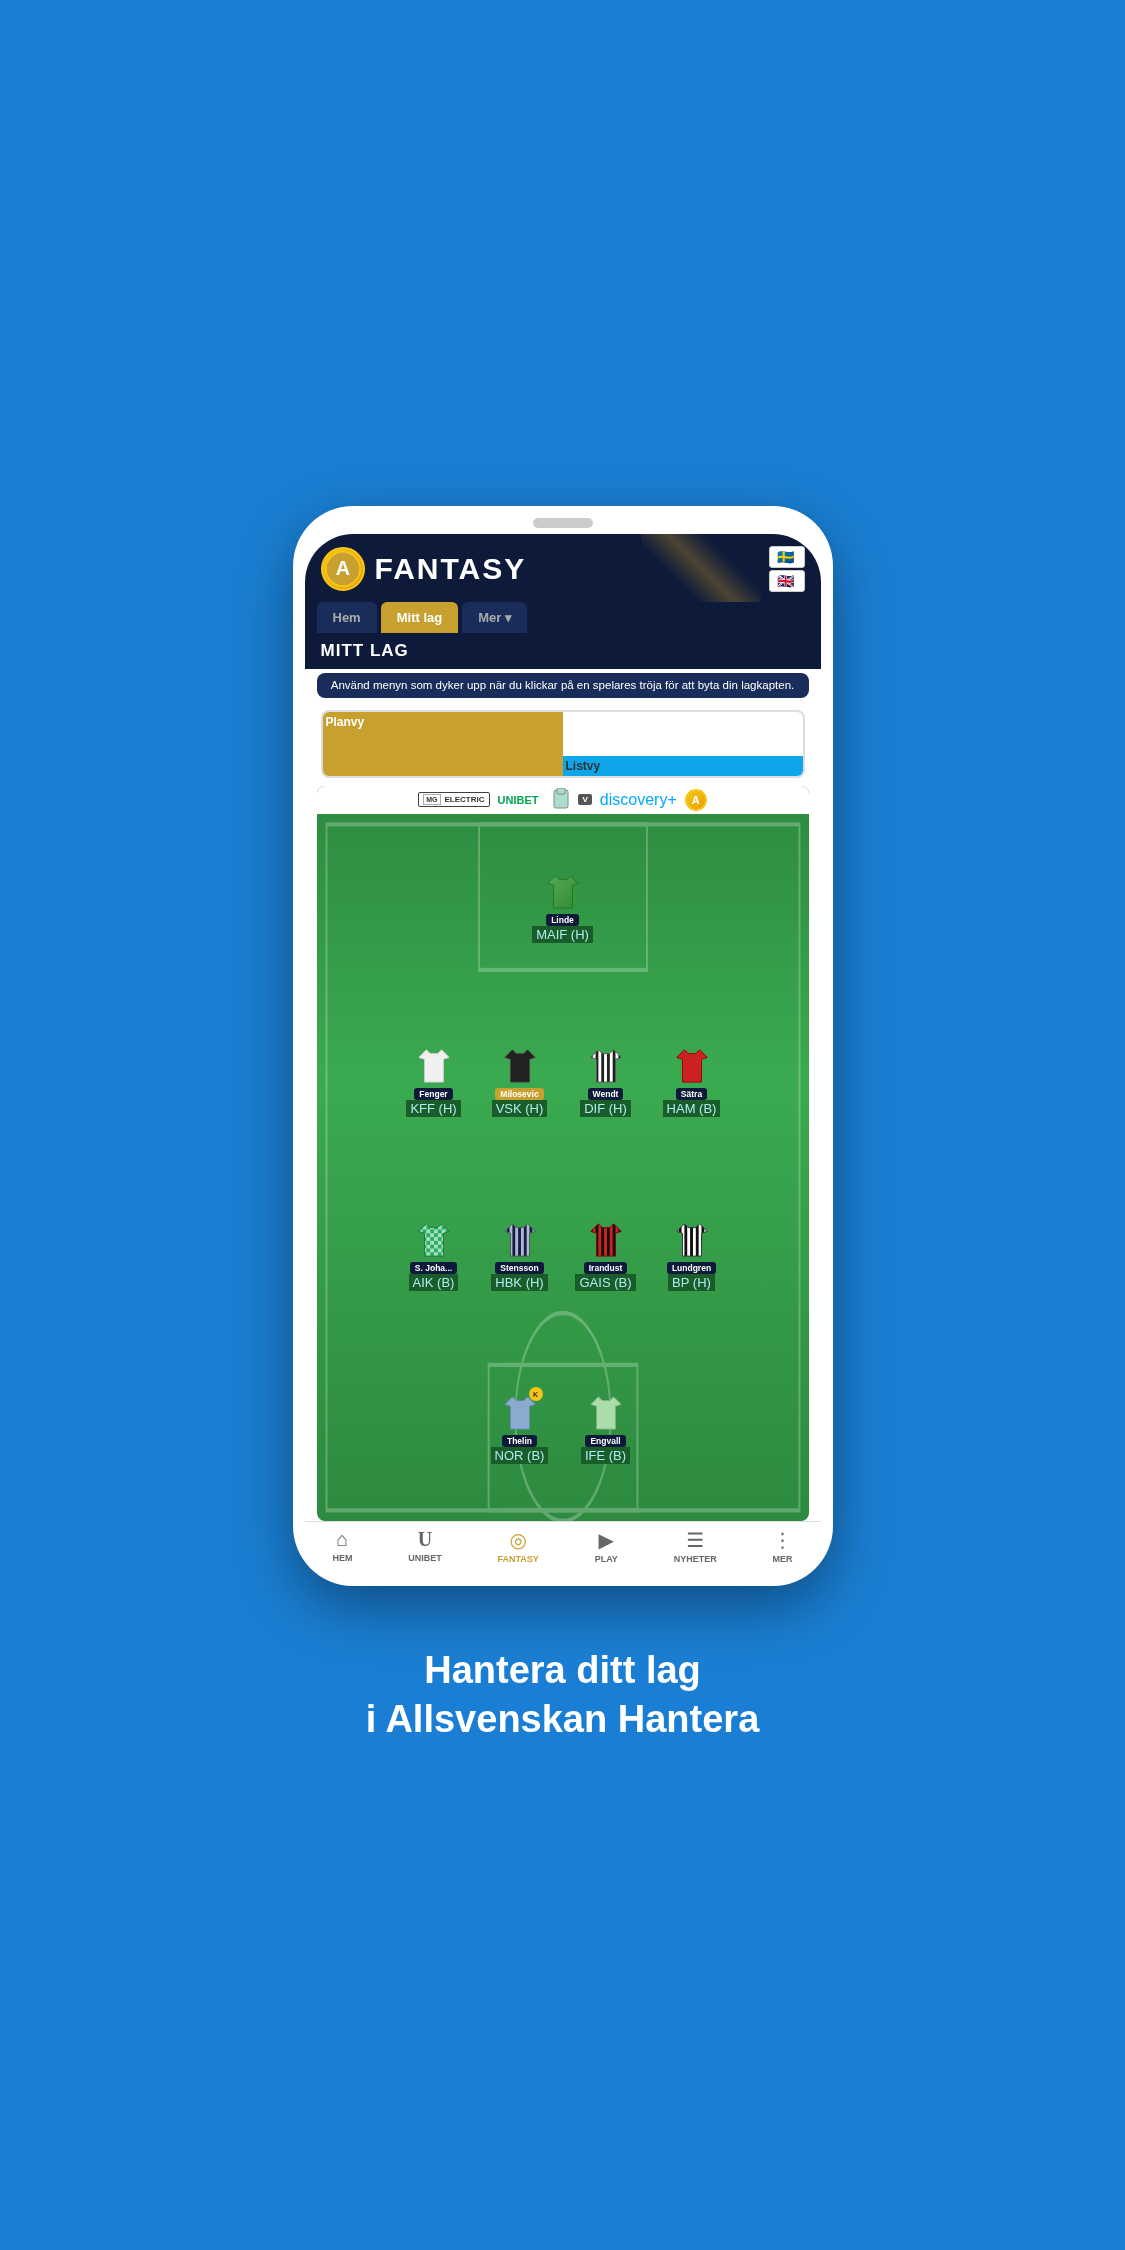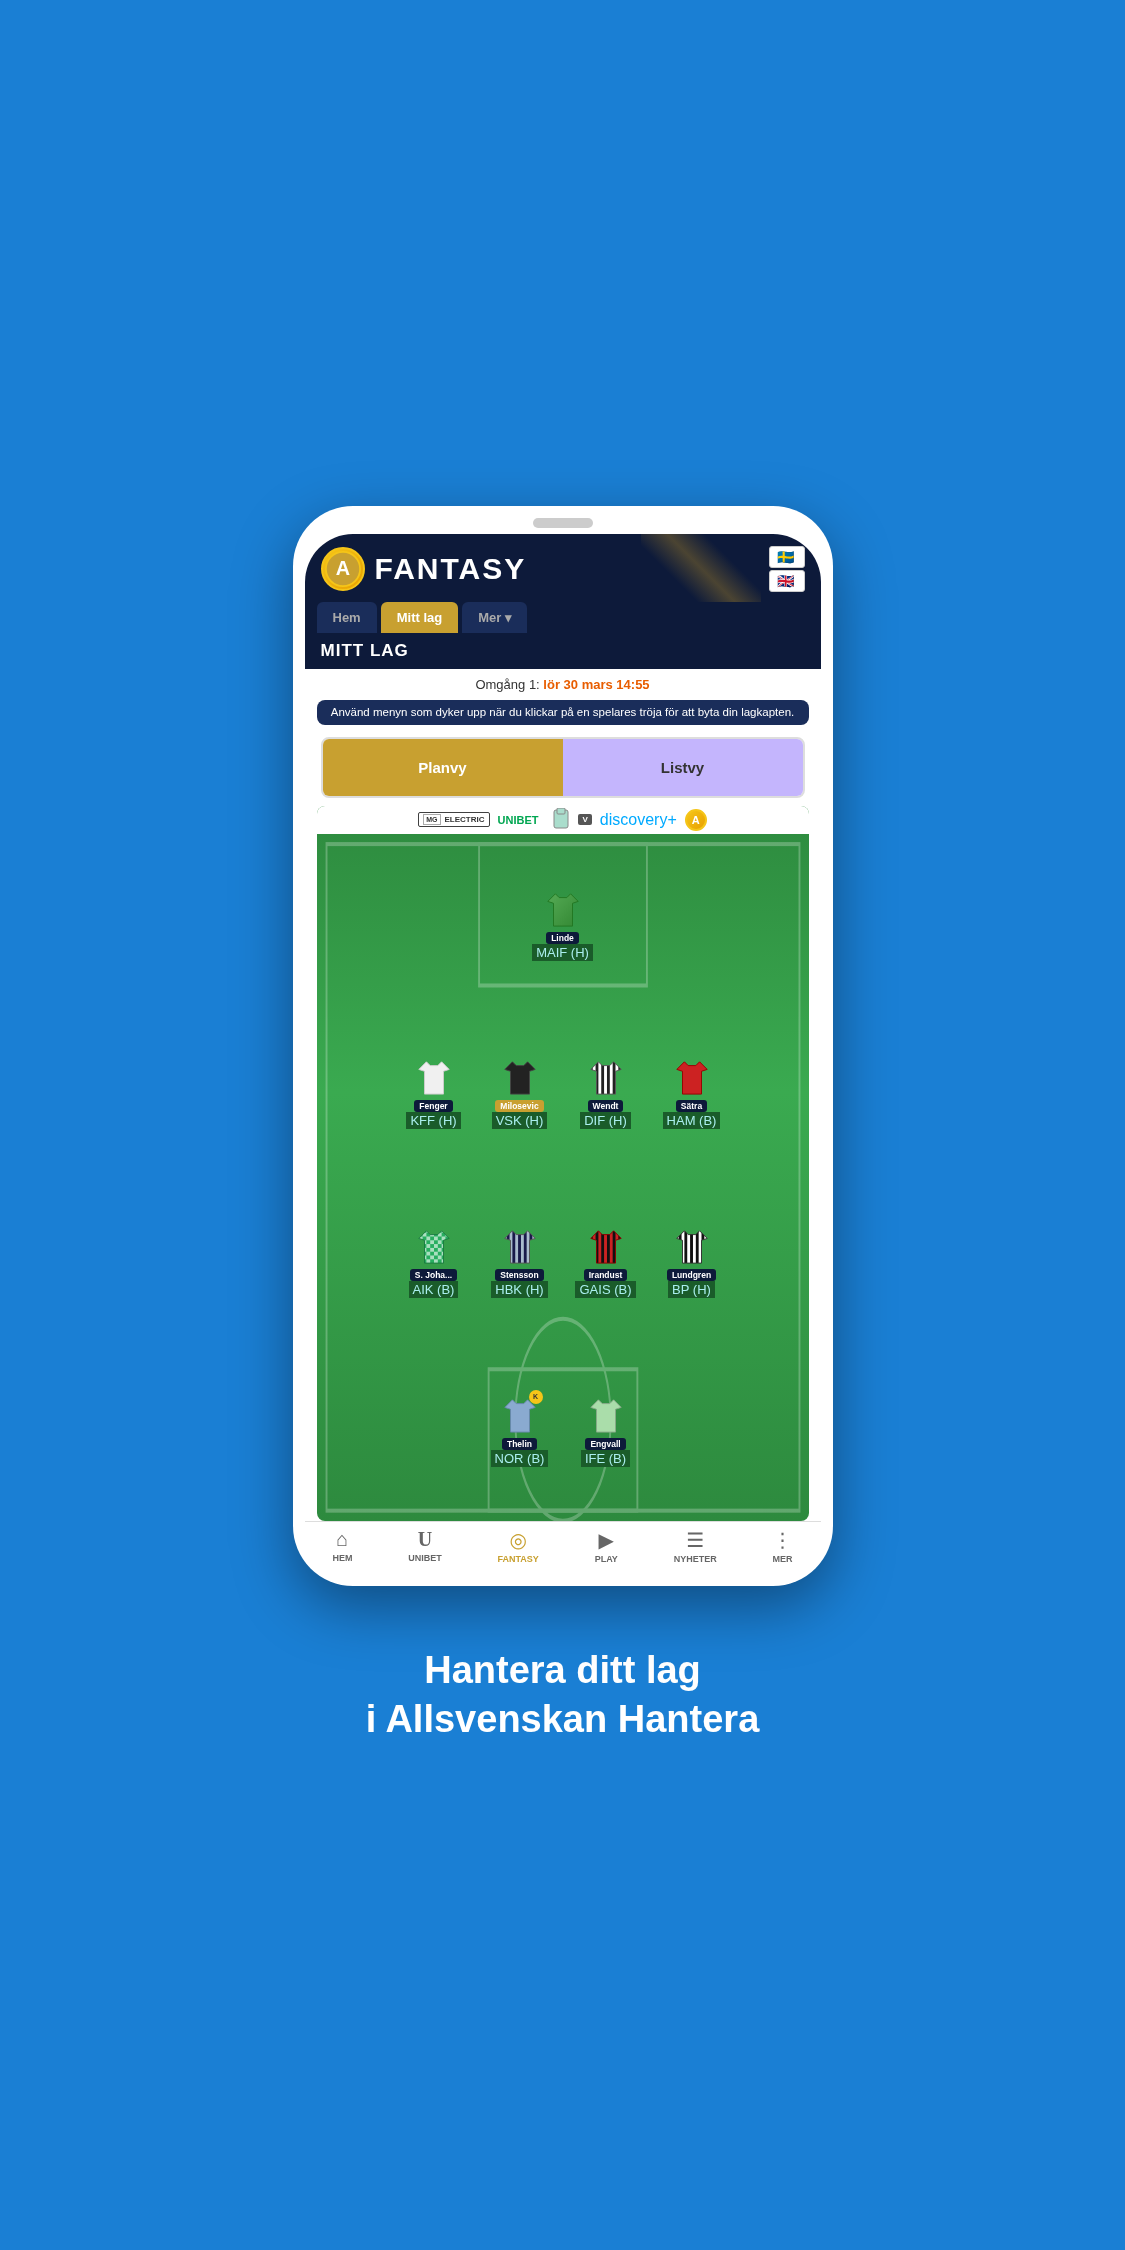--- a/index.html
+++ b/index.html
@@ -185,35 +185,35 @@
     .view-toggle {
       display: flex;
       margin: 8px 16px;
       border: 2px solid #ddd;
       border-radius: 8px;
       overflow: hidden;
     }
 
     .toggle-btn {
       flex: 1;
-      padding: 20px;
-      text-align: center;
-      font-size: 15px;
+      padding: 3px;
+      font-size: 12px;
       font-weight: 600;
       cursor: pointer;
     }
 
     .toggle-btn.active {
       background: #c8a030;
       color: white;
     }
 
     .toggle-btn.inactive {
-      background: #c4b5fd;
+      background: #0ea5e9;
       color: #333;
+      margin-top: 44px;
     }
 
     
     .pitch-container {
       flex: 1;
       position: relative;
       background: linear-gradient(180deg, #2d8a3e 0%, #3aaa50 40%, #2d8a3e 100%);
       margin: 0 12px;
       border-radius: 8px;
       overflow: hidden;
@@ -413,24 +413,20 @@
     <div class="nav-tabs">
       <div class="nav-tab inactive">Hem</div>
       <div class="nav-tab active">Mitt lag</div>
       <div class="nav-tab inactive nav-tab-more">Mer ▾</div>
     </div>
 
     <div class="section-title-bar">
       <span class="section-title">MITT LAG</span>
     </div>
 
-    <div class="round-info">
-      <span>Omgång 1:</span>
-      <strong>lör 30 mars 14:55</strong>
-    </div>
 
     <div class="hint-box">
       <span>Använd menyn som dyker upp när du klickar på en spelares tröja för att byta din lagkapten.</span>
     </div>
 
     <div class="view-toggle">
       <div class="toggle-btn active">Planvy</div>
       <div class="toggle-btn inactive">Listvy</div>
     </div>
 

